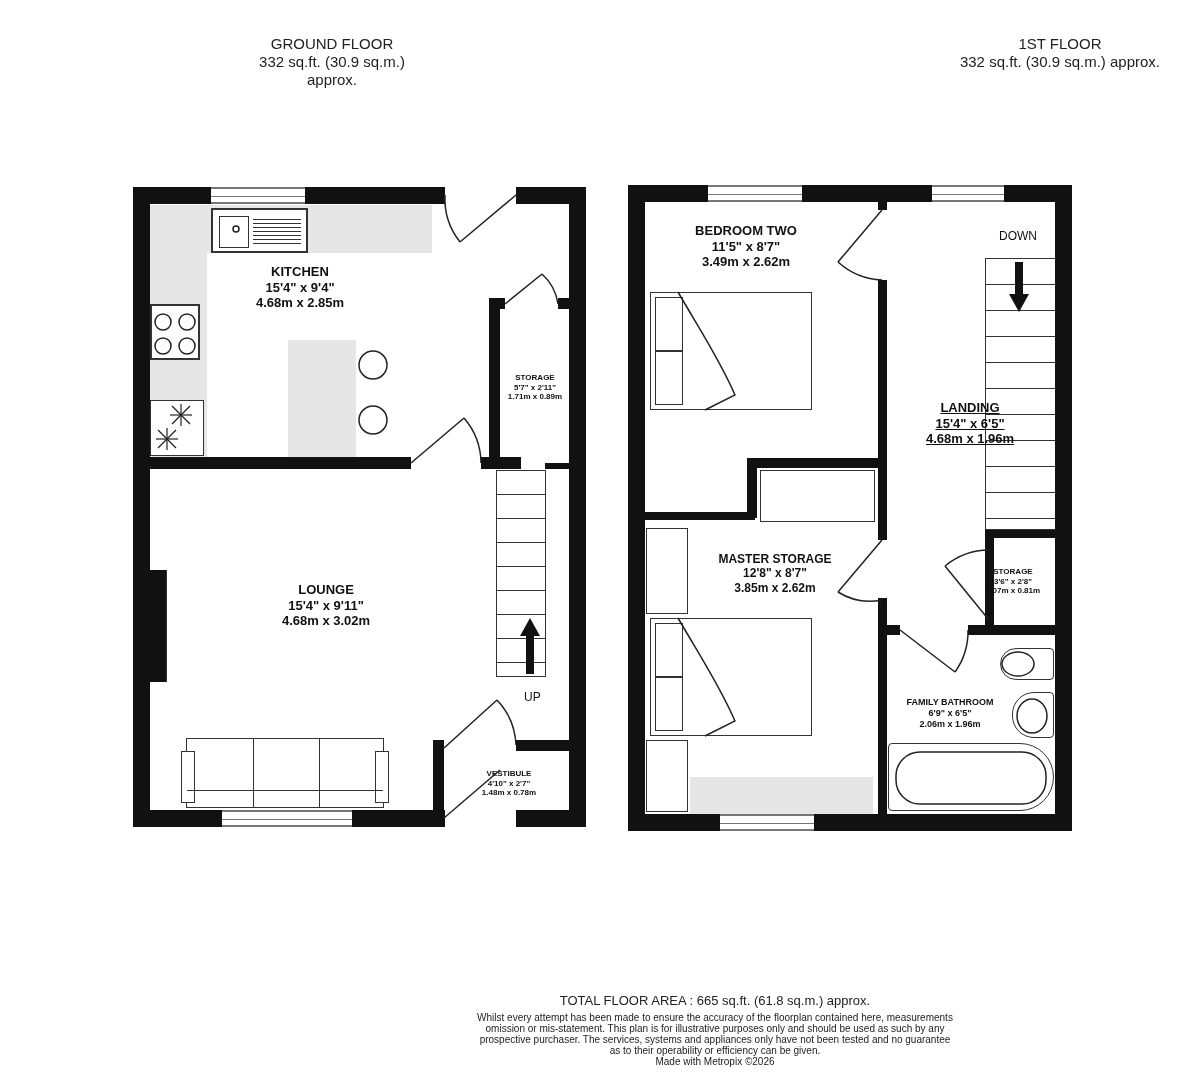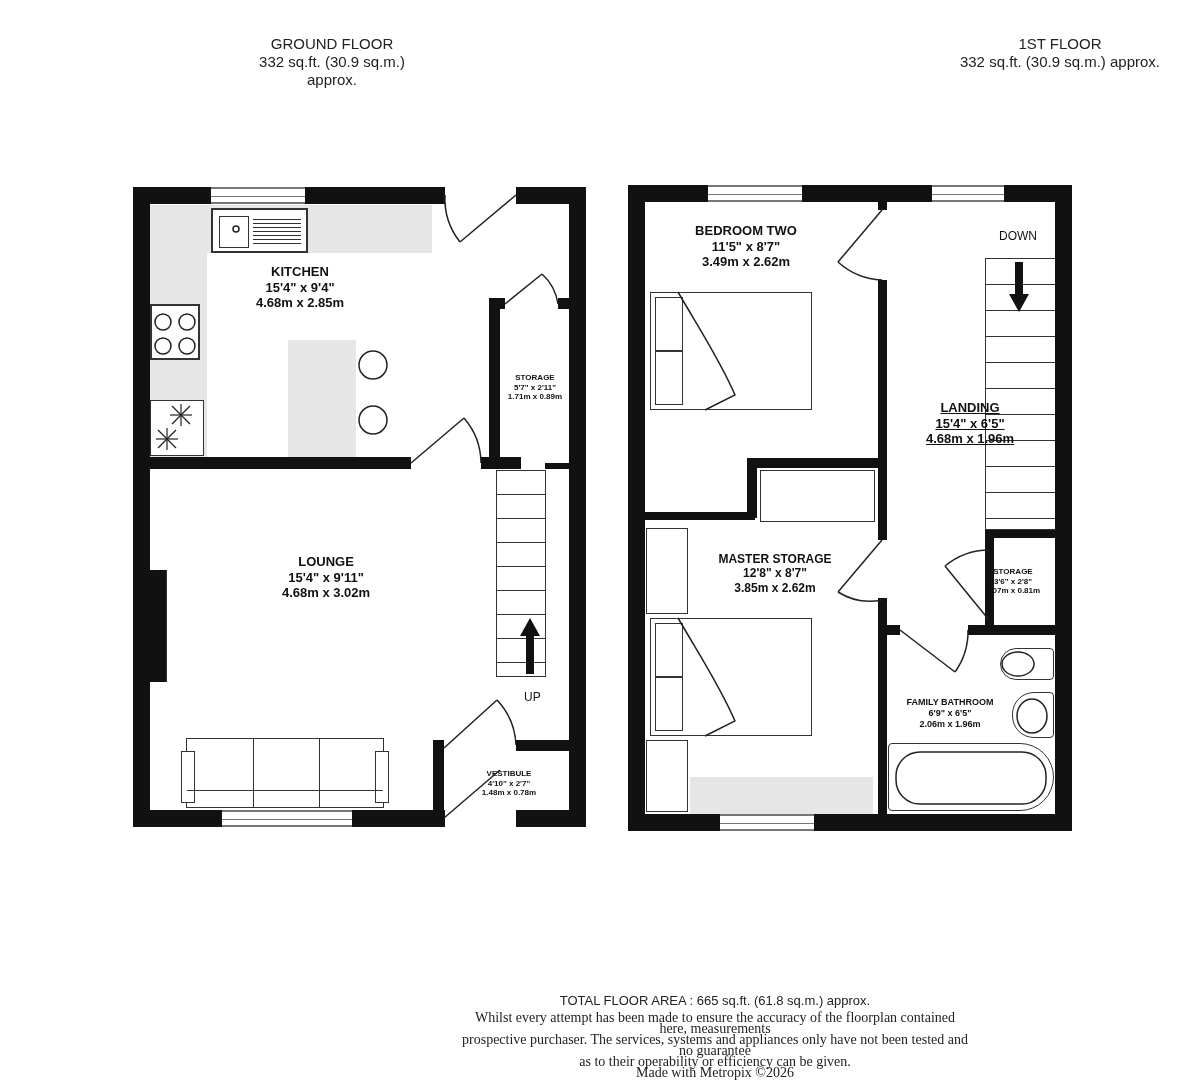--- a/index.html
+++ b/index.html
@@ -81,21 +81,21 @@
   <div class="room-label lg" style="left:240px; top:264px; width:120px;">
     <span class="name">KITCHEN</span>
     <span class="dim">15'4"  x 9'4"</span>
     <span class="dim">4.68m  x 2.85m</span>
   </div>
   <div class="room-label sm" style="left:500px; top:373px; width:70px;">
     <span class="name">STORAGE</span>
     <span class="dim">5'7"  x 2'11"</span>
     <span class="dim">1.71m  x 0.89m</span>
   </div>
-  <div class="room-label lg" style="left:256px; top:554px; width:140px;">
+  <div class="room-label lg" style="left:256px; top:582px; width:140px;">
     <span class="name">LOUNGE</span>
     <span class="dim">15'4"  x 9'11"</span>
     <span class="dim">4.68m  x 3.02m</span>
   </div>
   <div class="room-label sm" style="left:474px; top:769px; width:70px;">
     <span class="name">VESTIBULE</span>
     <span class="dim">4'10"  x 2'7"</span>
     <span class="dim">1.48m  x 0.78m</span>
   </div>
   <div class="abs" style="left:524px; top:690px; font-size:12px;">UP</div>
@@ -231,19 +231,20 @@
   <g fill="#111">
     <rect x="526" y="632" width="8" height="42"></rect>
     <polygon points="520,636 540,636 530,618"></polygon>
     <rect x="1015" y="262" width="8" height="36"></rect>
     <polygon points="1009,294 1029,294 1019,312"></polygon>
   </g>
 </svg>
 
 <div class="footer" style="top:993px;">
   <div style="font-size:13px; margin-bottom:4px;">TOTAL FLOOR AREA : 665 sq.ft. (61.8 sq.m.) approx.</div>
-  <div style="font-size:14px; line-height:11px;font-family:Liberation Serif, serif;">
+  <div style="font-size:10px; line-height:11px;">
     <div>Whilst every attempt has been made to ensure the accuracy of the floorplan contained here, measurements</div>
+    <div>omission or mis-statement. This plan is for illustrative purposes only and should be used as such by any</div>
     <div>prospective purchaser. The services, systems and appliances only have not been tested and no guarantee</div>
     <div>as to their operability or efficiency can be given.</div>
     <div>Made with Metropix ©2026</div>
   </div>
 </div>
 
 </body></html>

